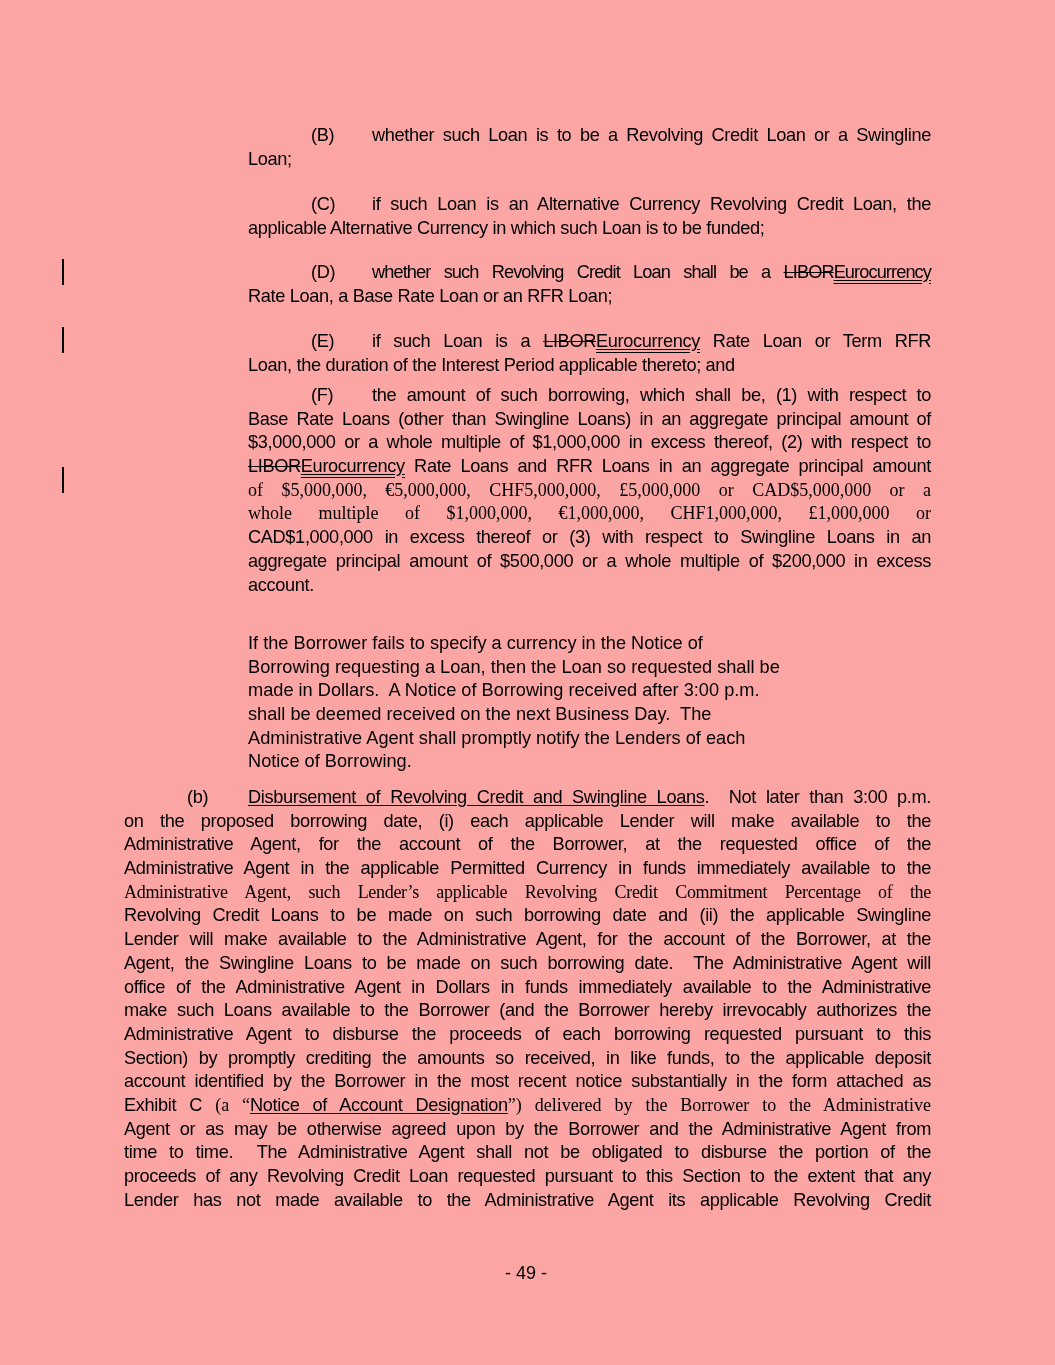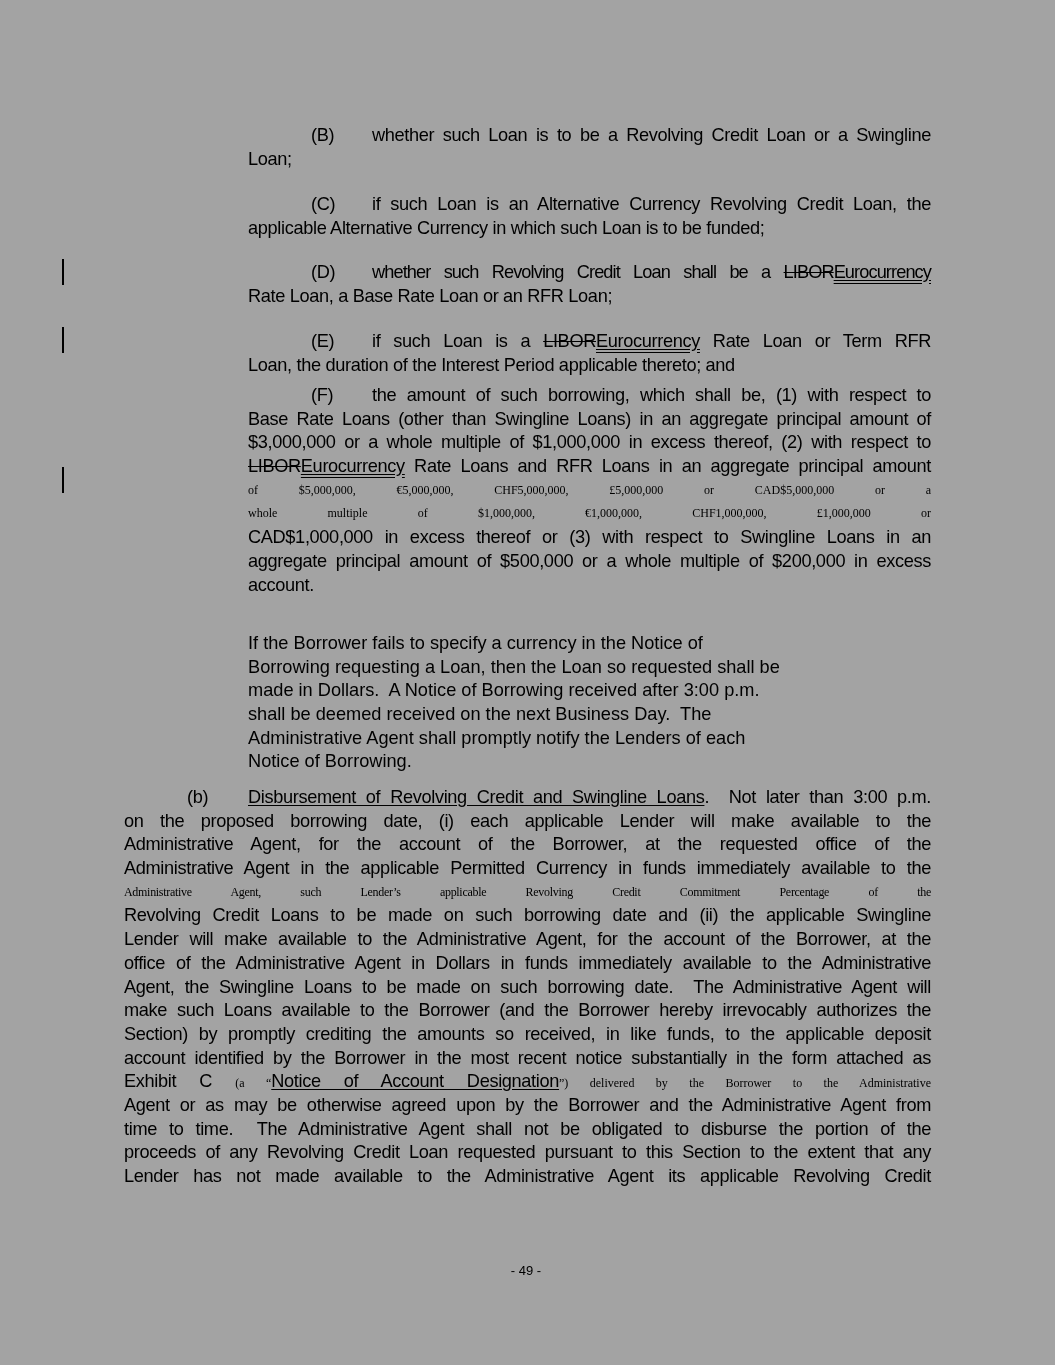--- a/index.html
+++ b/index.html
@@ -1,35 +1,35 @@
 <!DOCTYPE html>
 <html><head>
 <meta charset="utf-8">
 <style>
   html, body { margin: 0; padding: 0; background: #ffffff; }
   body { width: 1055px; height: 1365px; position: relative; overflow: hidden; color: #000; }
-  .page { position: absolute; left: 0; top: 0; width: 1055px; height: 1365px; background: #a3a3a3; }
+  .page { position: absolute; left: 0; top: 0; width: 1055px; height: 1365px; background: #fca5a5; }
   .para {
     position: absolute;
     font-family: "Liberation Sans", sans-serif;
     font-size: 18.2px;
     line-height: 23.7px;
     text-align: justify;
     letter-spacing: -0.35px;
     word-spacing: 0px;
   }
   .line { display: block; white-space: nowrap; text-align: justify; text-align-last: justify; height: 23.7px; }
   .line.last { text-align-last: left; }
   .label { display: inline-block; }
   .strike { text-decoration: line-through; }
   .dunder { text-decoration: underline double; text-underline-offset: 2px; }
   .under { text-decoration: underline; text-underline-offset: 2px; }
-  .serifrun { font-family: "Liberation Serif", serif; font-size: 12px; letter-spacing: 0; }
+  .serifrun { font-family: "Liberation Serif", serif; font-size: 18px; letter-spacing: 0; }
   .change-bar { position: absolute; left: 62px; width: 1.5px; height: 26px; background: #000; }
-  .pagenum { position: absolute; left: 0; width: 1052px; top: 1263px; text-align: center; font-family: "Liberation Sans", sans-serif; font-size: 13px; }
+  .pagenum { position: absolute; left: 0; width: 1052px; top: 1263px; text-align: center; font-family: "Liberation Sans", sans-serif; font-size: 18px; }
 </style>
 </head>
 <body>
 
 <div class="page">
 
   <div class="change-bar" style="top:259px;"></div>
   <div class="change-bar" style="top:327px;"></div>
   <div class="change-bar" style="top:467px;"></div>
 
@@ -75,23 +75,24 @@
   </div>
 
   <div class="para" style="left:124px; top:786px; width:807px;">
     <span class="line" style="white-space:pre;"><span class="label" style="margin-left:63px; width:61px;">(b)</span><span class="under">Disbursement of Revolving Credit and Swingline Loans</span><span>.  Not later than 3:00 p.m.</span></span>
     <span class="line">on the proposed borrowing date, (i) each applicable Lender will make available to the</span>
     <span class="line">Administrative Agent, for the account of the Borrower, at the requested office of the</span>
     <span class="line">Administrative Agent in the applicable Permitted Currency in funds immediately available to the</span>
     <span class="line serifrun" style="letter-spacing:-0.3px;">Administrative Agent, such Lender’s applicable Revolving Credit Commitment Percentage of the</span>
     <span class="line">Revolving Credit Loans to be made on such borrowing date and (ii) the applicable Swingline</span>
     <span class="line">Lender will make available to the Administrative Agent, for the account of the Borrower, at the</span>
+    <span class="line" style="white-space:pre;">Agent, the Swingline Loans to be made on such borrowing date.  The Administrative Agent will</span>
     <span class="line">office of the Administrative Agent in Dollars in funds immediately available to the Administrative</span>
-    <span class="line" style="white-space:pre;">Agent, the Swingline Loans to be made on such borrowing date.  The Administrative Agent will</span>
     <span class="line">make such Loans available to the Borrower (and the Borrower hereby irrevocably authorizes the</span>
+    <span class="line">Administrative Agent to disburse the proceeds of each borrowing requested pursuant to this</span>
     <span class="line">Section) by promptly crediting the amounts so received, in like funds, to the applicable deposit</span>
     <span class="line">account identified by the Borrower in the most recent notice substantially in the form attached as</span>
     <span class="line"><span>Exhibit C </span><span class="serifrun">(a “</span><span class="under">Notice of Account Designation</span><span class="serifrun">”) delivered by the Borrower to the Administrative</span></span>
     <span class="line">Agent or as may be otherwise agreed upon by the Borrower and the Administrative Agent from</span>
     <span class="line" style="white-space:pre;">time to time.  The Administrative Agent shall not be obligated to disburse the portion of the</span>
     <span class="line">proceeds of any Revolving Credit Loan requested pursuant to this Section to the extent that any</span>
     <span class="line">Lender has not made available to the Administrative Agent its applicable Revolving Credit</span>
   </div>
 
   <div class="pagenum">- 49 -</div>

